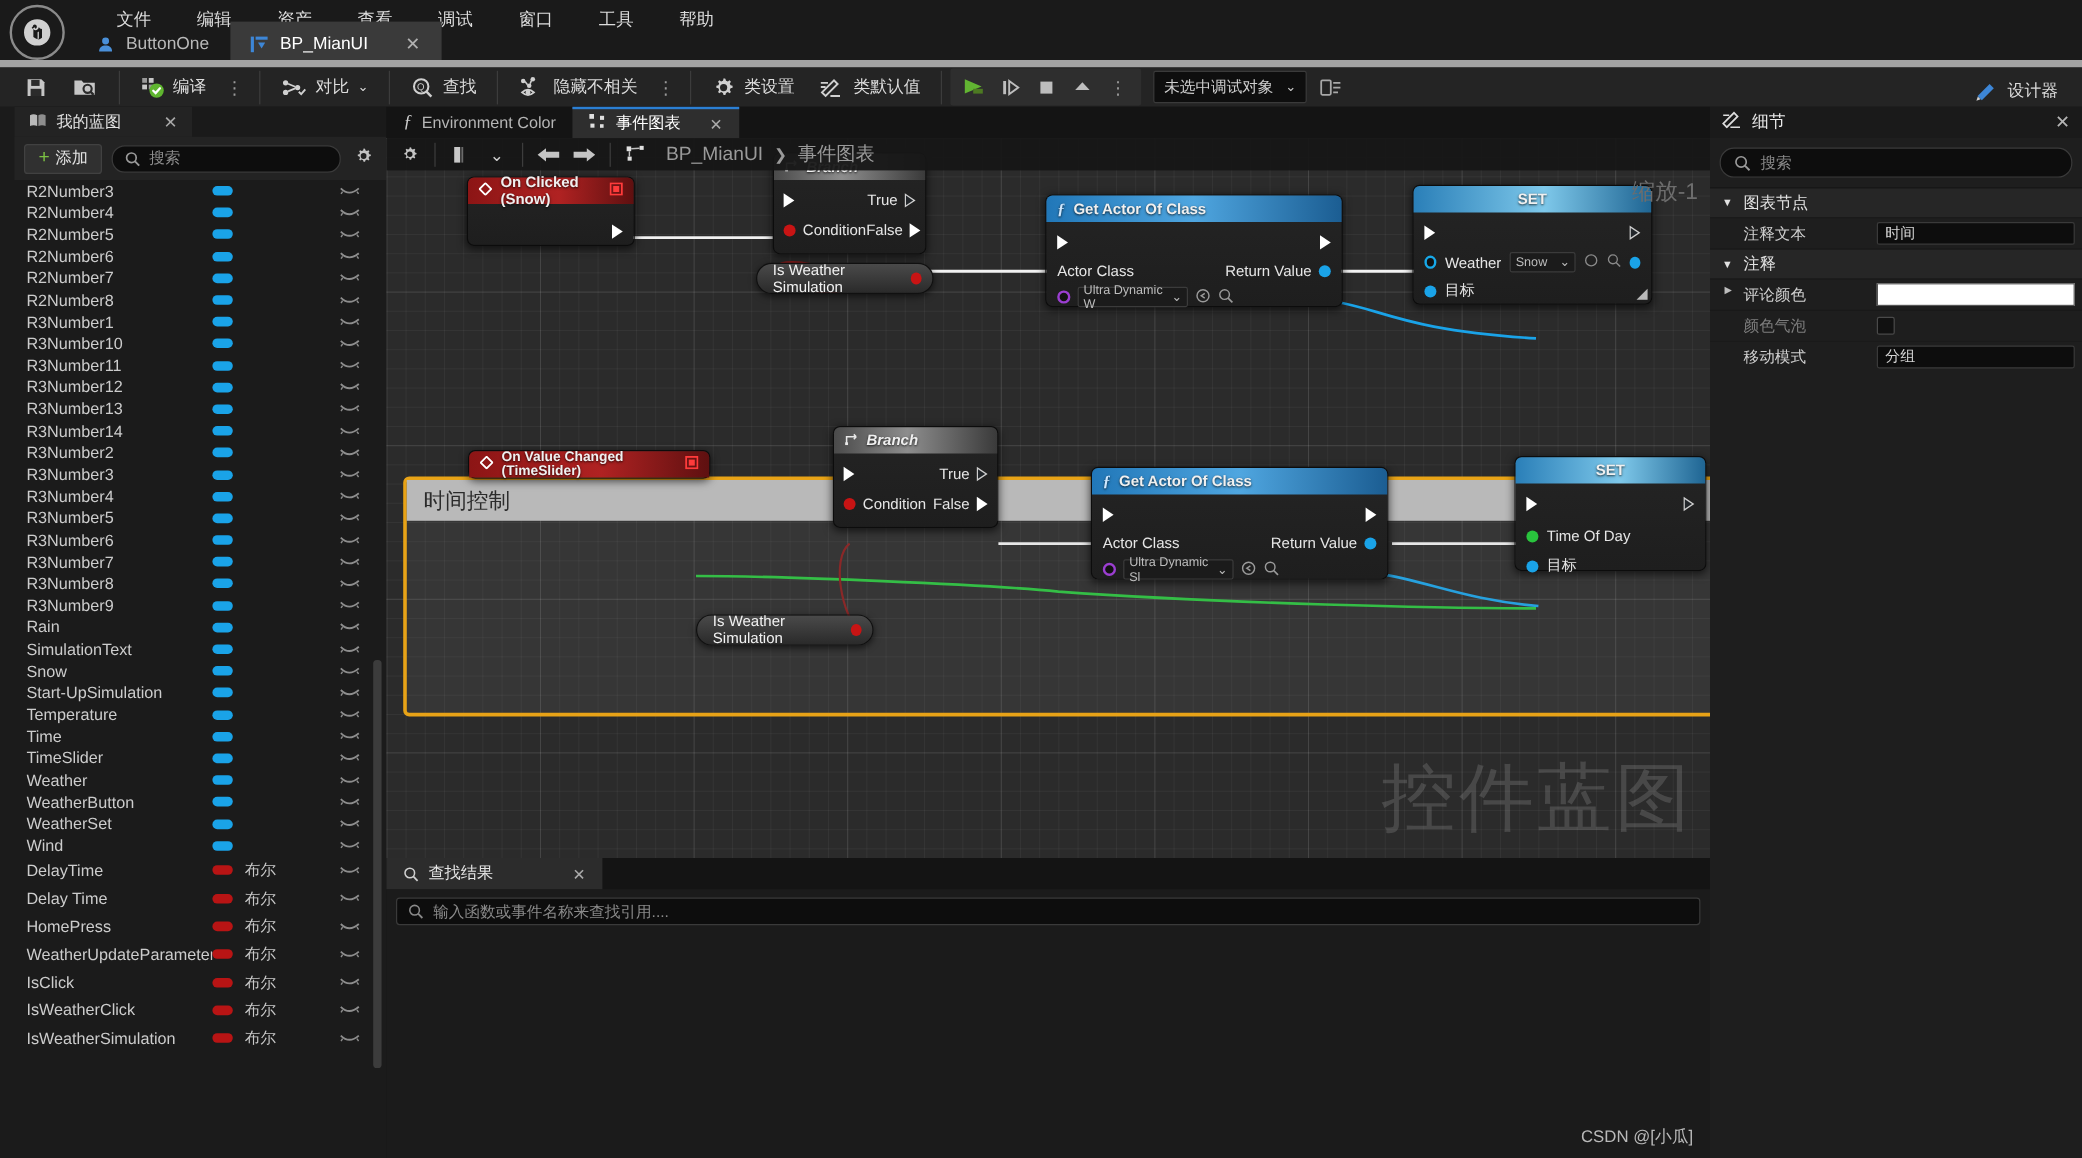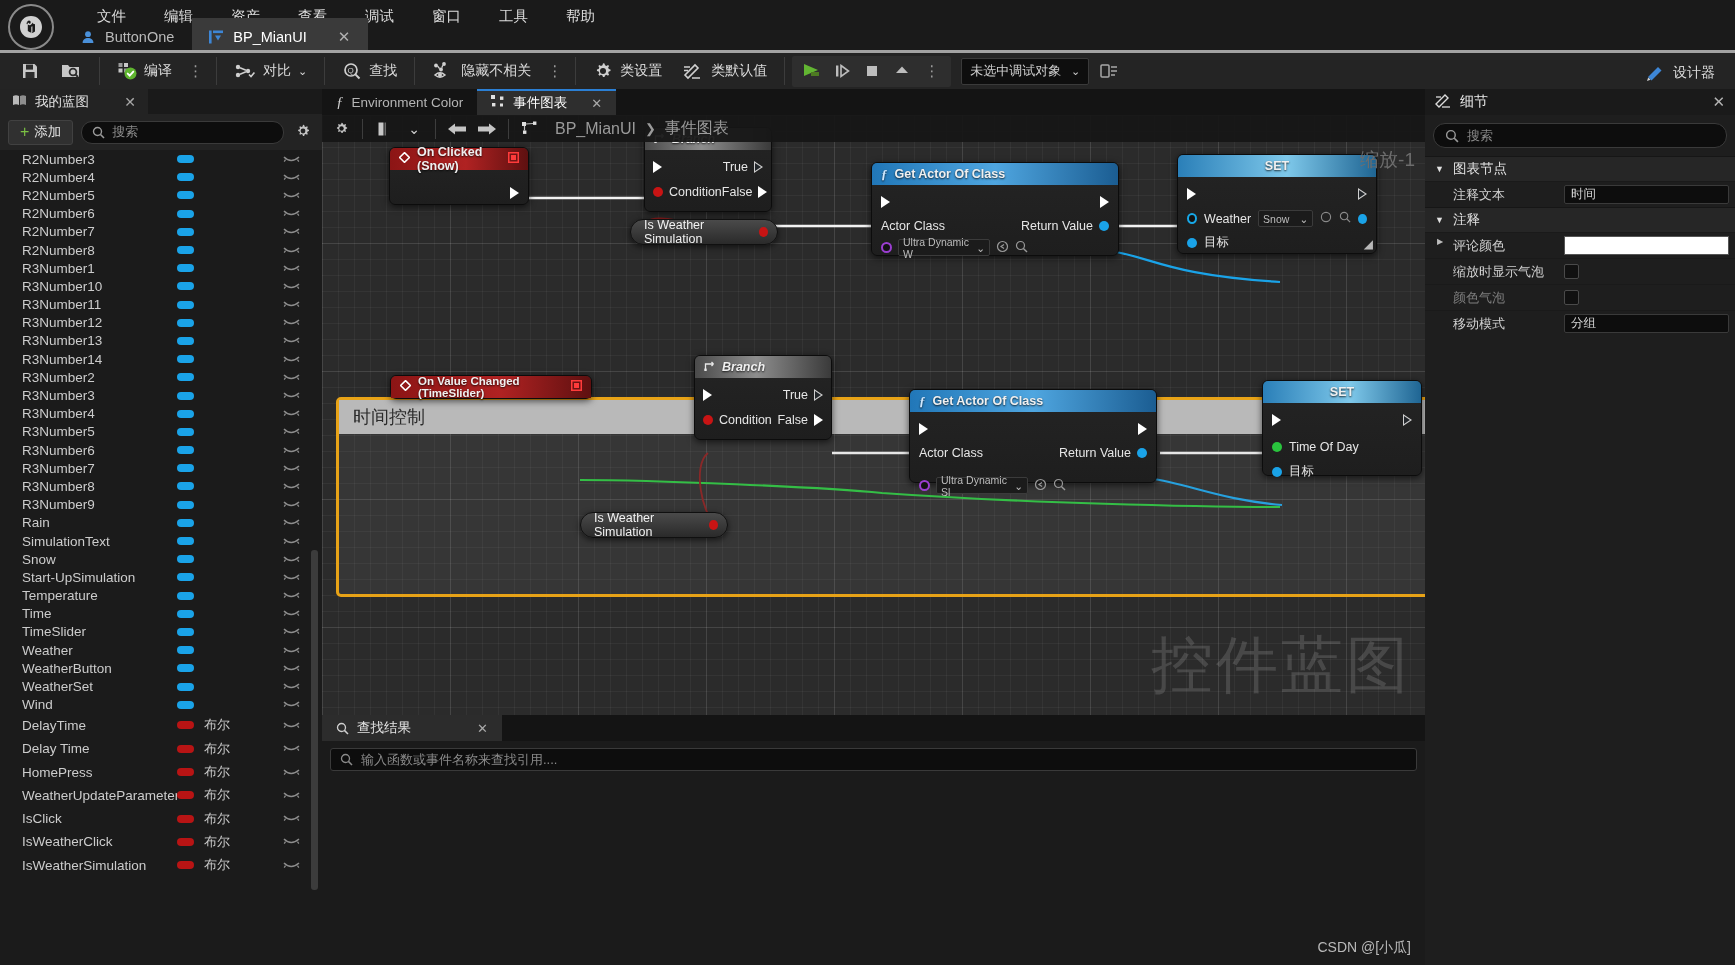--- a/index.html
+++ b/index.html
@@ -51,21 +51,21 @@
     content: ""; position: absolute; left: 0; right: 0; top: 0; height: 2px;
   }
   .doctab .tabicon { width: 16px; height: 16px; display: inline-block; position: relative; }
   .tab-close { margin-left: 22px; font-size: 15px; color: #b0b0b0; }
 
   
   .toolbar {
     position: absolute; left: 0; top: 50px; width: 1735px; height: 39px;
     background: #242424;
     display: flex; align-items: center; padding-left: 10px;
-    border-top: 3px solid #a3a3a3;
+    border-top: 6px solid #a3a3a3;
   }
   .tb-btn {
     display: flex; align-items: center; gap: 7px;
     height: 31px; padding: 0 10px; font-size: 14px; color: #dcdcdc;
     cursor: default; white-space: nowrap;
   }
   .tb-sep { width: 1px; height: 28px; background: #3c3c3c; margin: 0 7px; }
   .tb-dots { font-size: 15px; color: #9a9a9a; padding: 0 6px; letter-spacing: 0; }
   .play-group {
     display: flex; align-items: center; gap: 2px;
@@ -81,20 +81,21 @@
   .designer-btn {
     position: absolute; right: 10px; top: 4px;
     display: flex; align-items: center; gap: 7px;
     height: 31px; padding: 0 10px; font-size: 14px; color: #dcdcdc;
   }
 
   
   .leftpanel {
     position: absolute; left: 0; top: 89px; width: 322px; height: 876px;
     background: #1b1b1b;
+    padding-left: 12px;
   }
   .panel-tabbar { height: 25px; background: #1a1a1a; display: flex; align-items: flex-end; }
   .panel-tab {
     display: flex; align-items: center; gap: 8px;
     background: #232323; height: 25px; padding: 0 12px;
     font-size: 13.5px; color: #e0e0e0; min-width: 148px;
   }
   .panel-tab .pt-close { margin-left: auto; font-size: 14px; color: #a8a8a8; }
   .bp-toolrow {
     height: 36px; background: #232323; display: flex; align-items: center;
@@ -1177,21 +1178,21 @@
             <span class="pin-exec"></span>
             <span class="pin-exec"></span>
           </div>
           <div class="pin-row" style="padding:0 9px; justify-content:space-between; margin-top:3px;">
             <span class="pin-label">Actor Class</span>
             <span style="display:flex;align-items:center;gap:6px;">
               <span class="pin-label">Return Value</span>
               <span class="pin-dot" style="background:#1aa3e8;"></span>
             </span>
           </div>
-          <div class="pin-row" style="padding:0 9px; gap:6px; margin-top:12px;">
+          <div class="pin-row" style="padding:0 9px; gap:6px; margin-top:1px;">
             <span class="pin-ring-purple"></span>
             <span class="combo-small">
               <span>Ultra Dynamic Sl</span>
               <span>⌄</span>
             </span>
             <span>
               <svg width="13" height="13" viewBox="0 0 13 13">
                   <circle cx="6.5" cy="6.5" r="5" fill="none" stroke="#9a9a9a" stroke-width="1.2"></circle>
                   <path d="M8 4.5 L5 6.5 L8 8.5" stroke="#9a9a9a" stroke-width="1.2" fill="none"></path>
                 </svg>
@@ -1286,27 +1287,20 @@
           <span>注释</span>
         </div>
         <div class="rp-row">
           <div class="rp-label" style="position: relative;"><span class="rp-arrow">▶</span><span>评论颜色</span></div>
           <div class="rp-divider"></div>
           <div class="rp-val" style="padding-left: 8px;">
             <div class="rp-swatch" style="background: rgb(255, 255, 255);"></div>
           </div>
         </div>
         <div class="rp-row">
-          <div class="rp-label" style="position: relative;"><span>缩放时显示气泡</span></div>
-          <div class="rp-divider"></div>
-          <div class="rp-val" style="padding-left: 8px;">
-            <div class="rp-check"></div>
-          </div>
-        </div>
-        <div class="rp-row">
           <div class="rp-label dim" style="position: relative;"><span>颜色气泡</span></div>
           <div class="rp-divider"></div>
           <div class="rp-val" style="padding-left: 8px;">
             <div class="rp-check"></div>
           </div>
         </div>
         <div class="rp-row">
           <div class="rp-label" style="position: relative;"><span>移动模式</span></div>
           <div class="rp-divider"></div>
           <div class="rp-val" style="padding-left: 8px;">

